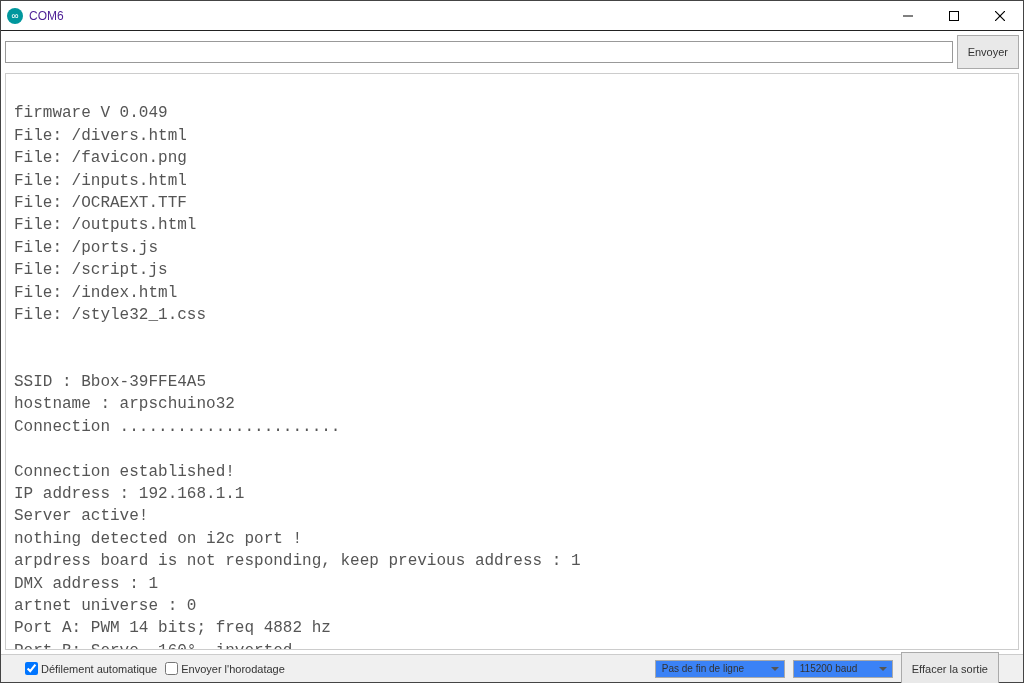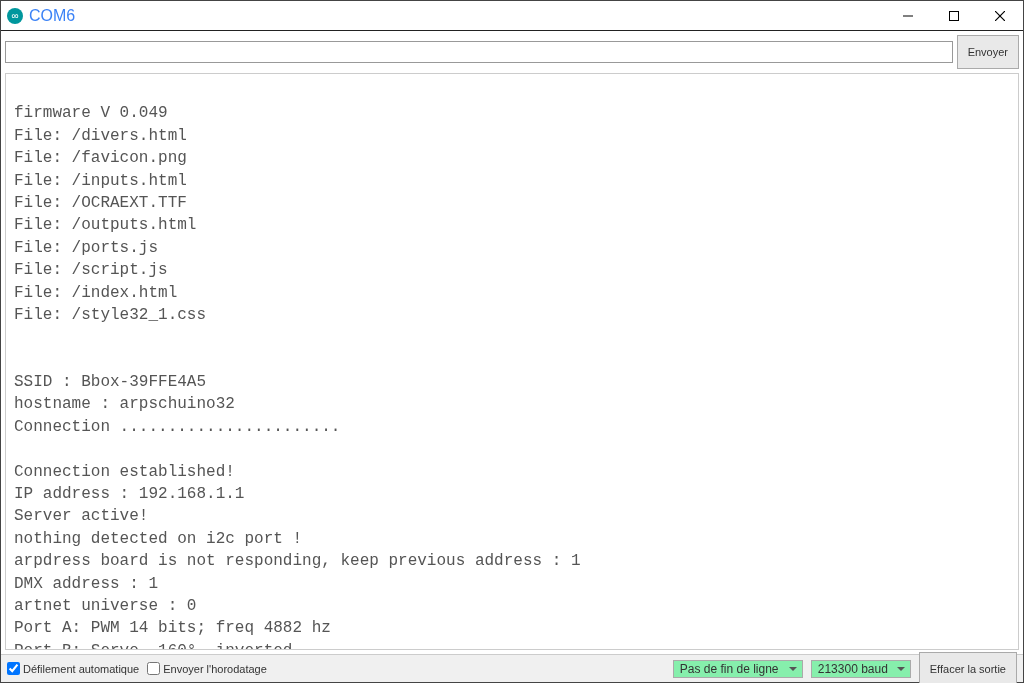--- a/index.html
+++ b/index.html
@@ -32,22 +32,22 @@
     margin-right: 6px;
   }
   .titlebar .app-icon::after {
     content: "∞";
     color: #fff;
     font-size: 10px;
     line-height: 1;
   }
   .titlebar .title {
     flex: 1;
-    font-size: 16px;
-    color: #3b82f6;
+    font-size: 12px;
+    color: #4c1d95;
   }
   .titlebar .win-controls {
     display: flex;
     height: 100%;
   }
   .titlebar .win-btn {
     width: 46px; height: 100%;
     display: flex; align-items: center; justify-content: center;
     font-size: 14px;
     color: #000;
@@ -91,40 +91,40 @@
     white-space: pre;
     overflow: hidden;
     background: #fff;
   }
   .bottom-bar {
     height: 28px;
     background: #f0f0f0;
     border-top: 1px solid #ccc;
     display: flex;
     align-items: center;
-    padding: 0 6px;
+    padding: 0 24px;
     gap: 8px;
   }
   .checkbox-wrap {
     display: flex;
     align-items: center;
     gap: 3px;
     font-size: 11px;
     color: #333;
   }
   .checkbox-wrap input[type="checkbox"] {
     width: 13px; height: 13px;
     margin: 0;
   }
   .spacer { flex: 1; }
   .dropdown {
     height: 18px;
     border: 1px solid #aaa;
-    background: #86efac;
-    font-size: 12px;
+    background: #3b82f6;
+    font-size: 10px;
     padding: 0 18px 0 6px;
     display: flex;
     align-items: center;
     position: relative;
     color: #333;
   }
   .dropdown::after {
     content: "";
     position: absolute;
     right: 5px;
@@ -206,18 +206,18 @@
     </label>
     <label class="checkbox-wrap">
       <input type="checkbox" style="">
       <span>Envoyer l'horodatage</span>
     </label>
     <div class="spacer"></div>
     <div class="dropdown dd1">
       <span>Pas de fin de ligne</span>
     </div>
     <div class="dropdown dd2">
-      <span>213300 baud</span>
+      <span>115200 baud</span>
     </div>
     <div class="btn">Effacer la sortie</div>
   </div>
 
 </div>
 
 </body></html>

